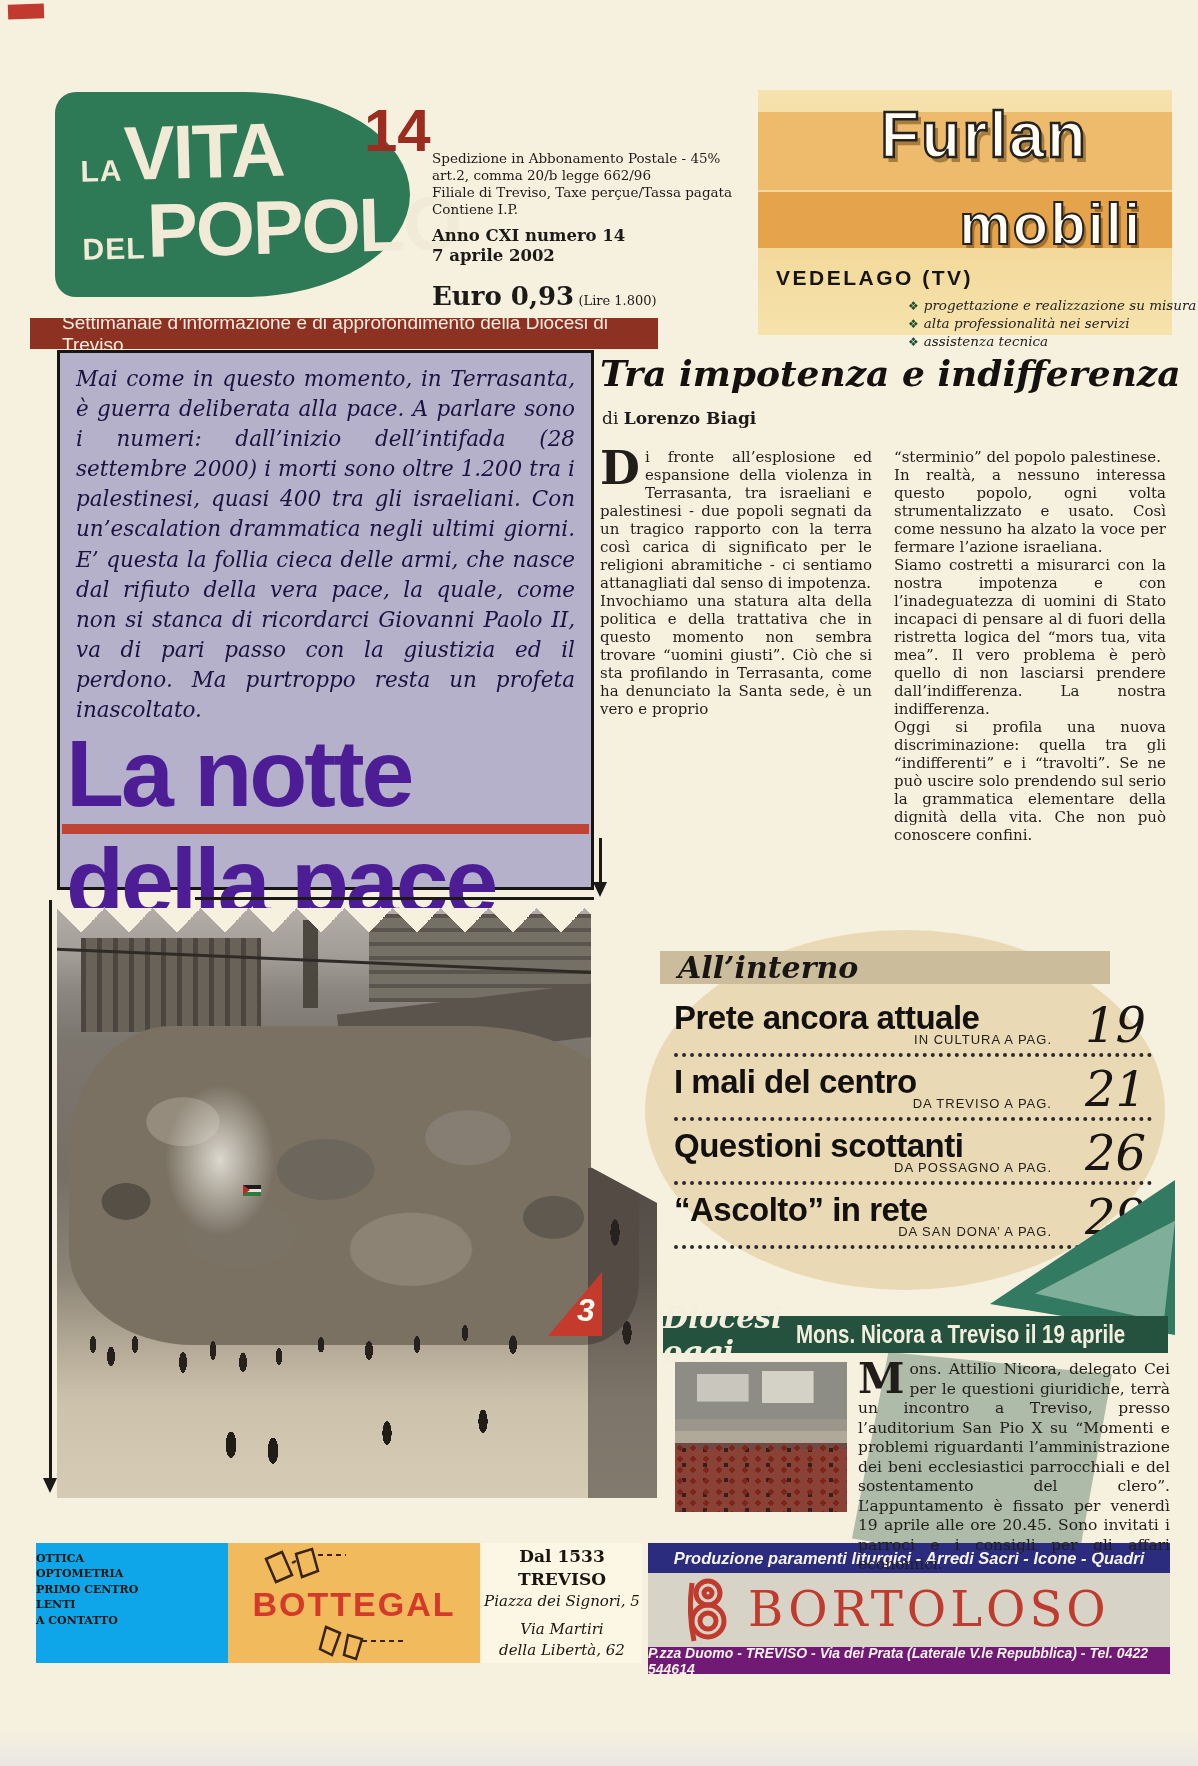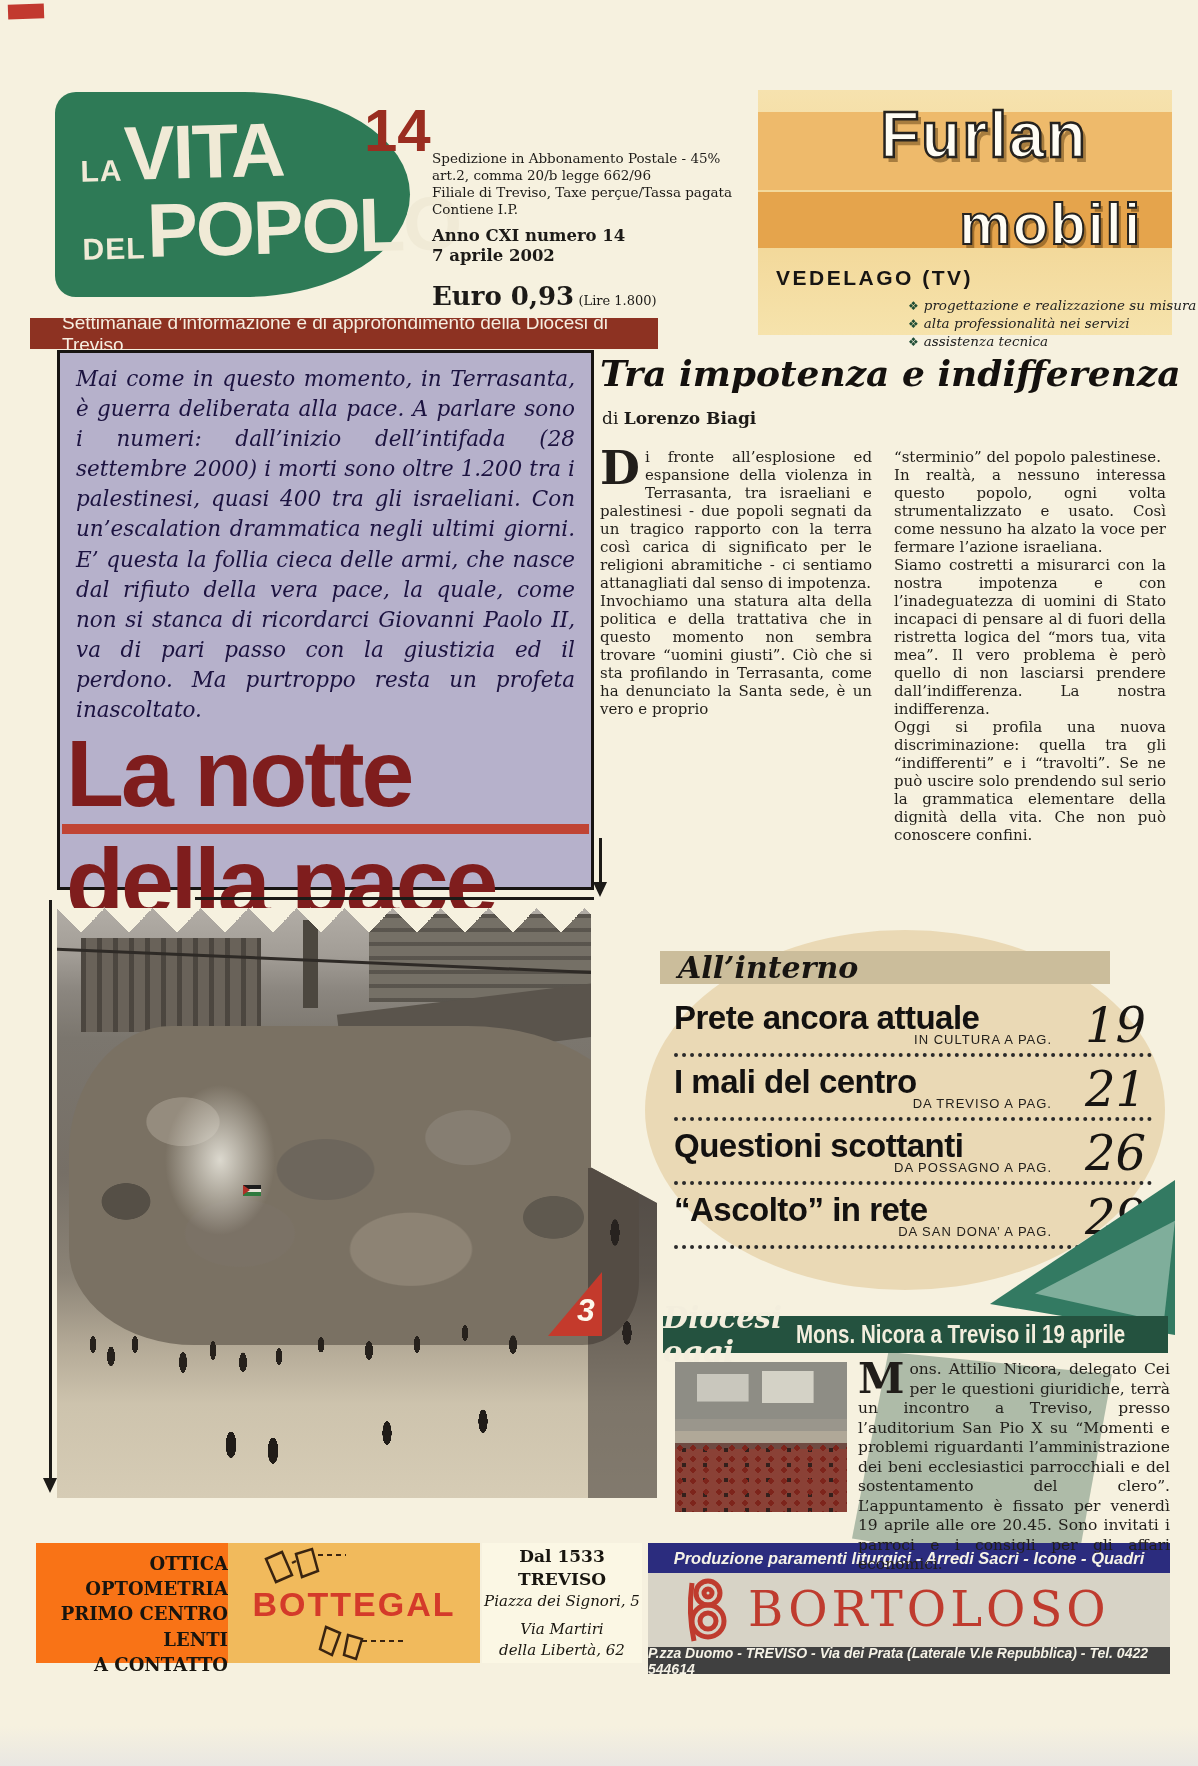--- a/index.html
+++ b/index.html
@@ -51,21 +51,21 @@
   .tagline{position:absolute;left:30px;top:318px;width:628px;height:31px;background:#8d3222;
            color:#f6eee0;font-family:"Liberation Sans",sans-serif;font-size:19px;
            display:flex;align-items:center;padding-left:32px;box-sizing:border-box;}
 
   
   .lead-box{position:absolute;left:57px;top:350px;width:537px;height:540px;background:#b6b1cb;
             border:3px solid #171412;box-sizing:border-box;}
   .lead-intro{margin:11px 16px 0;font-style:italic;font-size:21.5px;line-height:1.4;
               color:#1c1340;text-align:justify;}
   .headline{margin:2px 6px 0;font-family:"Liberation Sans",sans-serif;font-weight:900;
-            font-size:95px;letter-spacing:-3px;line-height:0.98;color:#7f1d1d;}
+            font-size:95px;letter-spacing:-3px;line-height:0.98;color:#4c1d95;}
   .rule{height:10px;background:#c04434;margin:4px 2px 2px;}
   .rule2{width:88%;}
   .zigzag{position:absolute;left:57px;top:908px;width:537px;height:24px;z-index:5;
           background:conic-gradient(from 315deg at 50% 100%, #f6f1df 0 90deg, transparent 90deg) 0 0/48px 24px repeat-x;}
   .topline{position:absolute;left:195px;top:897px;width:399px;height:3px;background:#1c1a17;z-index:6;}
   .arrow-line{position:absolute;background:#1c1a17;z-index:6;}
   .arrow-head{position:absolute;width:0;height:0;border-left:7px solid transparent;
               border-right:7px solid transparent;border-top:15px solid #1c1a17;z-index:6;}
 
   
@@ -171,43 +171,43 @@
        linear-gradient(#d4d2c6,#d4d2c6) 72% 18%/30% 40% no-repeat;}
   .dioc-photo::after{content:"";position:absolute;left:0;bottom:0;width:100%;height:46%;
      background:
        radial-gradient(3px at 5px 5px,#7d241b 90%,transparent 91%) 0 0/13px 11px,
        radial-gradient(2.5px at 9px 7px,#33201c 90%,transparent 91%) 0 0/21px 15px;}
   .dioc-text{position:absolute;left:858px;top:1360px;width:312px;font-size:15.5px;line-height:1.26;
              text-align:justify;color:#211e1a;z-index:2;}
   .dioc-text .dropcap{font-size:42px;line-height:34px;}
 
   
-  .ad-ottica{position:absolute;left:36px;top:1543px;width:192px;height:120px;background:#f97316;
-             text-align:right;font-weight:bold;font-size:18px;line-height:1.4;padding-top:8px;
+  .ad-ottica{position:absolute;left:36px;top:1543px;width:192px;height:120px;background:#0ea5e9;
+             text-align:left;font-weight:bold;font-size:11px;line-height:1.4;padding-top:8px;
              box-sizing:border-box;color:#18150f;}
   .ad-ottica p{margin:0;}
   .ad-bottegal{position:absolute;left:228px;top:1543px;width:252px;height:120px;background:#f1ba5c;}
   .bottegal-brand{position:absolute;left:0;top:42px;width:100%;text-align:center;
      font-family:"Liberation Sans",sans-serif;font-weight:bold;font-size:34px;letter-spacing:2px;
      color:#d43a2a;}
   .glasses{position:absolute;}
   .g1{left:30px;top:4px;} .g2{left:90px;top:74px;}
   .ad-treviso{position:absolute;left:482px;top:1543px;width:160px;height:120px;background:#fbf7e4;
               text-align:center;color:#18150f;}
   .ad-treviso p{margin:3px 0;font-size:15px;}
   .ad-treviso .b{font-weight:bold;font-size:17px;}
   .ad-treviso .i{font-style:italic;}
   .ad-bort{position:absolute;left:648px;top:1543px;width:522px;height:131px;}
   .bort-top{height:30px;background:#2b2c7e;display:flex;align-items:center;justify-content:center;
      color:#f5f2e6;font-family:"Liberation Sans",sans-serif;font-style:italic;font-weight:bold;
      font-size:16.5px;}
   .bort-mid{height:74px;background:#d7d3c6;position:relative;}
   .bort-logo{position:absolute;left:30px;top:4px;}
   .bort-brand{position:absolute;left:100px;top:8px;font-size:48px;letter-spacing:4px;color:#bf3b2e;}
-  .bort-bottom{height:27px;background:#404040;display:flex;align-items:center;justify-content:center;
+  .bort-bottom{height:27px;background:#701a75;display:flex;align-items:center;justify-content:center;
      color:#f5f2e6;font-family:"Liberation Sans",sans-serif;font-style:italic;font-weight:bold;
      font-size:14px;}
 </style>
 </head>
 <body>
 
 <div class="page">
 
   <div class="scan-mark"></div>
 

